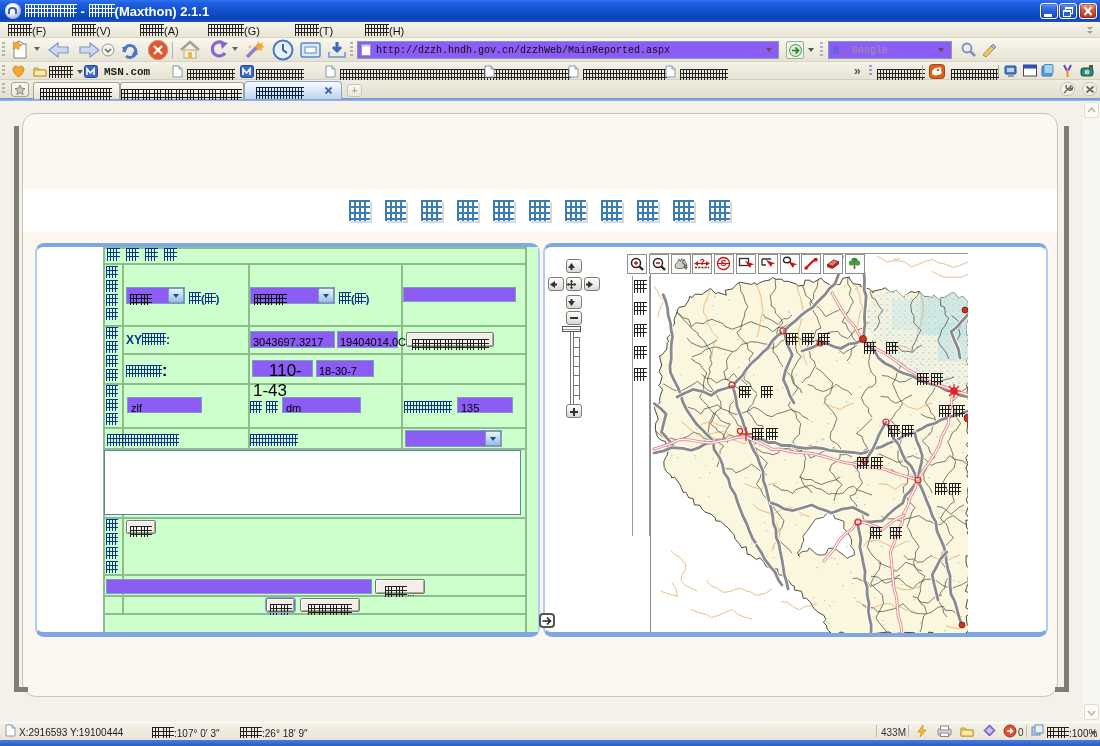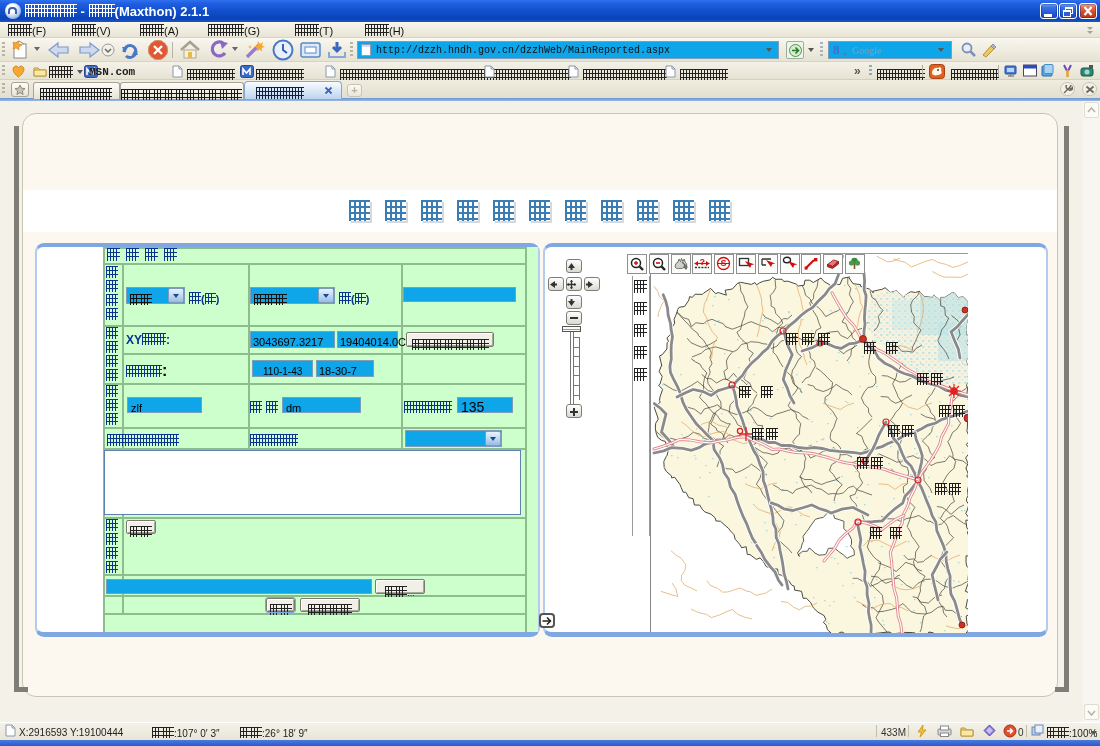--- a/index.html
+++ b/index.html
@@ -5,21 +5,21 @@
 body{font-family:"Liberation Sans",sans-serif;position:relative;background:#f2f0e7}
 .abs{position:absolute}
 .cn{display:inline-block;vertical-align:-1px}
 .cn.s11{background-image:linear-gradient(180deg,var(--cc) 0px 1px,transparent 1px 4px,var(--cc) 4px 5px,transparent 5px 8px,var(--cc) 8px 9px,transparent 9px 11px),linear-gradient(90deg,var(--cc) 0px 1px,transparent 1px 3px,var(--cc) 3px 4px,transparent 4px 6px,var(--cc) 6px 7px,transparent 7px 11px);background-size:11px 11px}
 .cn.s12{background-image:linear-gradient(180deg,var(--cc) 0px 1px,transparent 1px 4px,var(--cc) 4px 5px,transparent 5px 8px,var(--cc) 8px 9px,transparent 9px 12px),linear-gradient(90deg,var(--cc) 0px 1px,transparent 1px 3px,var(--cc) 3px 4px,transparent 4px 6px,var(--cc) 6px 7px,transparent 7px 9px,var(--cc) 9px 10px,transparent 10px 12px);background-size:12px 12px}
 .cn.s13{background-image:linear-gradient(180deg,var(--cc) 0px 1px,transparent 1px 4px,var(--cc) 4px 5px,transparent 5px 8px,var(--cc) 8px 9px,transparent 9px 13px),linear-gradient(90deg,var(--cc) 0px 1px,transparent 1px 3px,var(--cc) 3px 4px,transparent 4px 6px,var(--cc) 6px 7px,transparent 7px 9px,var(--cc) 9px 10px,transparent 10px 13px);background-size:13px 13px}
 .cn.s21{background-image:linear-gradient(180deg,var(--cc) 0px 1.6px,transparent 1.6px 6px,var(--cc) 6px 7.6px,transparent 7.6px 12px,var(--cc) 12px 13.6px,transparent 13.6px 18px,var(--cc) 18px 19.6px,transparent 19.6px 21px),linear-gradient(90deg,var(--cc) 0px 1.6px,transparent 1.6px 5px,var(--cc) 5px 6.6px,transparent 6.6px 10px,var(--cc) 10px 11.6px,transparent 11.6px 15px,var(--cc) 15px 16.6px,transparent 16.6px 21px);background-size:21px 21px}
 
 .tbtn{position:absolute;width:18px;height:16px;border-radius:3px;border:1px solid #fff;box-shadow:inset 0 0 0 1px rgba(0,30,120,.35)}
 .xpb{background:linear-gradient(180deg,#7ba4f0 0%,#3b74e8 22%,#2a5fd8 55%,#1c4bc0 90%,#3c6cd8 100%)}
-.field{position:absolute;background:#0ea5e9;border:1px solid #7f9db9}
+.field{position:absolute;background:#8b5cf6;border:1px solid #7f9db9}
 .btn3d{position:absolute;background:#f1efe8;border:1px solid #7b7b6f;box-shadow:inset 1px 1px 0 #fff,inset -1px -1px 0 #a8a89c;border-radius:2px}
 .mapbtn{position:absolute;width:20px;height:20px;background:#fcfcfa;border:1px solid #8f8f8f}
 .panb{position:absolute;width:16px;height:14px;background:linear-gradient(180deg,#fefefe,#dbd9d1);border:1px solid #7d7d78;border-radius:3px;text-align:center;line-height:11px;font-size:10px;color:#222;font-weight:bold}
 .gline{position:absolute;background:#8dbd8d}
 svg{display:block}
 </style></head><body>
 <div class="abs" style="left:0;top:0;width:1100px;height:22px;background:linear-gradient(180deg,#2e72ef 0%,#215fe2 15%,#1150cc 50%,#0b43b8 85%,#1c54c4 100%)">
 <div class="abs" style="left:5px;top:3px;width:16px;height:16px;border-radius:8px;background:radial-gradient(circle at 40% 35%,#fdfdff 0 30%,#9db8e8 70%,#5f84c8)">
       <div class="abs" style="left:3px;top:4px;width:9px;height:7px;border:2px solid #3a62b0;border-bottom:none;border-radius:4px 4px 0 0"></div>
     </div>
@@ -112,21 +112,21 @@
 <div class="abs" style="left:786px;top:41px;width:18px;height:18px;background:#eef4ec;border:1px solid #9ab09a;border-radius:2px"></div>
 <svg class="abs" style="left:789px;top:44px" width="13" height="13" viewBox="0 0 13 13">
     <circle cx="6.5" cy="6.5" r="6" fill="#d8ecd0" stroke="#4a9a4a"></circle>
     <path d="M3,6.5 h6 M6.5,3.5 l3,3 -3,3" stroke="#2a7a2a" stroke-width="1.6" fill="none"></path>
   </svg>
 <div class="abs" style="left:808px;top:48px;border-left:3.5px solid transparent;border-right:3.5px solid transparent;border-top:4px solid #555"></div>
 <div class="abs" style="left:820px;top:42px;width:3px;height:16px;background:repeating-linear-gradient(180deg,#a8b4c4 0 2px,transparent 2px 4px)"></div>
 <div class="field" style="left:828px;top:41px;width:124px;height:18px"></div>
 <div class="abs" style="left:833px;top:42px;font-size:13px;font-weight:bold;color:#4a6ac8;font-family:'Liberation Serif',serif">8</div>
 <div class="abs" style="left:843px;top:53px;border-left:2.5px solid transparent;border-right:2.5px solid transparent;border-top:3px solid #777"></div>
-<div class="abs" style="left:852px;top:45px;font-size:10px;color:#999;font-family:Liberation Serif, serif">Google</div>
+<div class="abs" style="left:852px;top:45px;font-size:10px;color:#999;font-family:Liberation Mono, monospace">Google</div>
 <div class="abs" style="left:938px;top:48px;border-left:3.5px solid transparent;border-right:3.5px solid transparent;border-top:4px solid #555"></div>
 <svg class="abs" style="left:960px;top:41px" width="18" height="18" viewBox="0 0 18 18">
     <circle cx="7" cy="7" r="4.5" fill="#e8eef8" stroke="#7a90b8" stroke-width="1.8"></circle>
     <path d="M10.5,10.5 L15,15" stroke="#7a90b8" stroke-width="2.5"></path>
   </svg>
 <svg class="abs" style="left:981px;top:42px" width="17" height="16" viewBox="0 0 17 16">
     <path d="M2,13 L10,4 L13,7 L5,15 Z" fill="#f0c860" stroke="#b09040"></path>
     <path d="M10,4 l2,-2 3,3 -2,2z" fill="#b0b8c8" stroke="#8890a0"></path>
   </svg>
 <div class="abs" style="left:0;top:62px;width:1100px;height:18px;background:linear-gradient(180deg,#f4f2e8,#e6e3d3);border-bottom:1px solid #d4d0c0"></div>
@@ -137,21 +137,21 @@
 <svg class="abs" style="left:33px;top:65px" width="14" height="12" viewBox="0 0 14 12">
     <path d="M1,3 h4 l2,2 h6 v6 h-12z" fill="#f8d878" stroke="#b89840"></path>
     <path d="M1,5 h12 v6 h-12z" fill="#fce8a0" stroke="#b89840"></path>
   </svg>
 <div class="abs" style="left:49px;top:66px;font-size:11px"><i class="cn s12" style="--cc:#222;width:24px;height:12px;"></i></div>
 <div class="abs" style="left:77px;top:70px;border-left:3px solid transparent;border-right:3px solid transparent;border-top:4px solid #555"></div>
 <svg class="abs" style="left:84px;top:65px" width="14" height="13" viewBox="0 0 14 13">
     <rect x="0.5" y="0.5" width="13" height="12" rx="2" fill="#3a6ac8" stroke="#2a4a98"></rect>
     <path d="M3,10 V4 l3.5,4 3.5,-4 V10" fill="none" stroke="#fff" stroke-width="1.6"></path>
   </svg>
-<div class="abs" style="left:89px;top:66px;font-size:11px;font-weight:bold;color:#222;font-family:'Liberation Mono',monospace">MSN.com</div>
+<div class="abs" style="left:104px;top:66px;font-size:11px;font-weight:bold;color:#222;font-family:'Liberation Mono',monospace">MSN.com</div>
 <svg class="abs" style="left:171px;top:65px" width="12" height="13" viewBox="0 0 12 13">
     <path d="M2,1 h6 l3,3 v8 h-9z" fill="#fff" stroke="#8899aa"></path>
     <path d="M8,1 v3 h3" fill="none" stroke="#8899aa"></path>
   </svg>
 <div class="abs" style="left:187px;top:66px"><i class="cn s12" style="--cc:#222;width:48px;height:12px;"></i></div>
 <svg class="abs" style="left:240px;top:65px" width="14" height="13" viewBox="0 0 14 13">
     <rect x="0.5" y="0.5" width="13" height="12" rx="2" fill="#3a6ac8" stroke="#2a4a98"></rect>
     <path d="M3,10 V4 l3.5,4 3.5,-4 V10" fill="none" stroke="#fff" stroke-width="1.6"></path>
   </svg>
 <div class="abs" style="left:256px;top:66px"><i class="cn s12" style="--cc:#222;width:48px;height:12px;"></i></div>
@@ -298,27 +298,27 @@
 <div class="abs" style="left:318px;top:288px;width:16px;height:15px;background:linear-gradient(180deg,#e8f2fc,#b8d4f0 60%,#98bce8);border:1px solid #7f9db9;border-radius:2px"></div>
 <div class="abs" style="left:323px;top:294px;border-left:3.5px solid transparent;border-right:3.5px solid transparent;border-top:4px solid #1a4a8a"></div>
 <div class="abs" style="left:254px;top:290px"><i class="cn s11" style="--cc:#111;width:33px;height:11px;"></i></div>
 <div class="abs" style="left:339px;top:289px;font-weight:bold"><i class="cn s12" style="--cc:#0a3390;width:12px;height:12px;"></i><span style="color:#0a3390;font-size:11px">(</span><i class="cn s11" style="--cc:#0a3390;width:11px;height:11px;"></i><span style="color:#0a3390;font-size:11px">)</span></div>
 <div class="field" style="left:403px;top:287px;width:113px;height:15px"></div>
 <div class="abs" style="left:126px;top:333px;font-weight:bold;color:#0a3390;font-size:12px">XY<i class="cn s12" style="--cc:#0a3390;width:24px;height:12px;"></i>:</div>
 <div class="field" style="left:250px;top:331px;width:85px;height:17px"><span style="font-size:11px;padding-left:2px">3043697.3217</span></div>
 <div class="field" style="left:337px;top:331px;width:61px;height:17px"><span style="font-size:11px;padding-left:2px">19404014.0C</span></div>
 <div class="btn3d" style="left:406px;top:332px;width:88px;height:15px;text-align:center;padding-top:2px"><i class="cn s11" style="--cc:#222;width:77px;height:11px;"></i></div>
 <div class="abs" style="left:126px;top:362px;font-weight:bold"><i class="cn s12" style="--cc:#0a3390;width:36px;height:12px;"></i>:</div>
-<div class="field" style="left:252px;top:360px;width:61px;height:17px"><span style="font-size:10px;padding-left:10px">110-1-43</span></div>
+<div class="field" style="left:252px;top:360px;width:61px;height:17px"><span style="font-size:17px;padding-left:16px">110-1-43</span></div>
 <div class="field" style="left:316px;top:360px;width:58px;height:17px"><span style="font-size:11px;padding-left:2px">18-30-7</span></div>
 <div class="field" style="left:127px;top:397px;width:75px;height:16px"><span style="font-size:11px;padding-left:3px">zlf</span></div>
 <div class="abs" style="left:250px;top:398px;font-weight:bold"><i class="cn s12" style="--cc:#0a3390;width:12px;height:12px;"></i>&nbsp;<i class="cn s12" style="--cc:#0a3390;width:12px;height:12px;"></i></div>
 <div class="field" style="left:282px;top:397px;width:79px;height:16px"><span style="font-size:11px;padding-left:3px">dm</span></div>
 <div class="abs" style="left:404px;top:398px;font-weight:bold"><i class="cn s12" style="--cc:#0a3390;width:48px;height:12px;"></i></div>
-<div class="field" style="left:457px;top:397px;width:56px;height:16px"><span style="font-size:14px;padding-left:3px">135</span></div>
+<div class="field" style="left:457px;top:397px;width:56px;height:16px"><span style="font-size:11px;padding-left:3px">135</span></div>
 <div class="abs" style="left:107px;top:431px;font-weight:bold"><i class="cn s12" style="--cc:#0a3390;width:72px;height:12px;"></i></div>
 <div class="abs" style="left:250px;top:431px;font-weight:bold"><i class="cn s12" style="--cc:#0a3390;width:48px;height:12px;"></i></div>
 <div class="field" style="left:405px;top:430px;width:97px;height:17px"></div>
 <div class="abs" style="left:485px;top:431px;width:16px;height:15px;background:linear-gradient(180deg,#e8f2fc,#b8d4f0 60%,#98bce8);border:1px solid #7f9db9;border-radius:2px"></div>
 <div class="abs" style="left:490px;top:437px;border-left:3.5px solid transparent;border-right:3.5px solid transparent;border-top:4px solid #1a4a8a"></div>
 <div class="abs" style="left:104px;top:450px;width:417px;height:65px;background:#fff;border:1px solid #5e82b0"></div>
 <div class="btn3d" style="left:126px;top:520px;width:30px;height:14px;text-align:center;padding-top:1px"><i class="cn s11" style="--cc:#222;width:22px;height:11px;"></i></div>
 <div class="field" style="left:106px;top:579px;width:266px;height:15px"></div>
 <div class="btn3d" style="left:375px;top:579px;width:50px;height:15px;text-align:center;padding-top:2px"><i class="cn s11" style="--cc:#222;width:22px;height:11px;"></i><span style="font-size:9px;color:#222">...</span></div>
 <div class="btn3d" style="left:266px;top:598px;width:29px;height:14px;text-align:center;padding-top:1px;outline:1px solid #7fa8e2"><i class="cn s11" style="--cc:#222;width:22px;height:11px;"></i></div>

